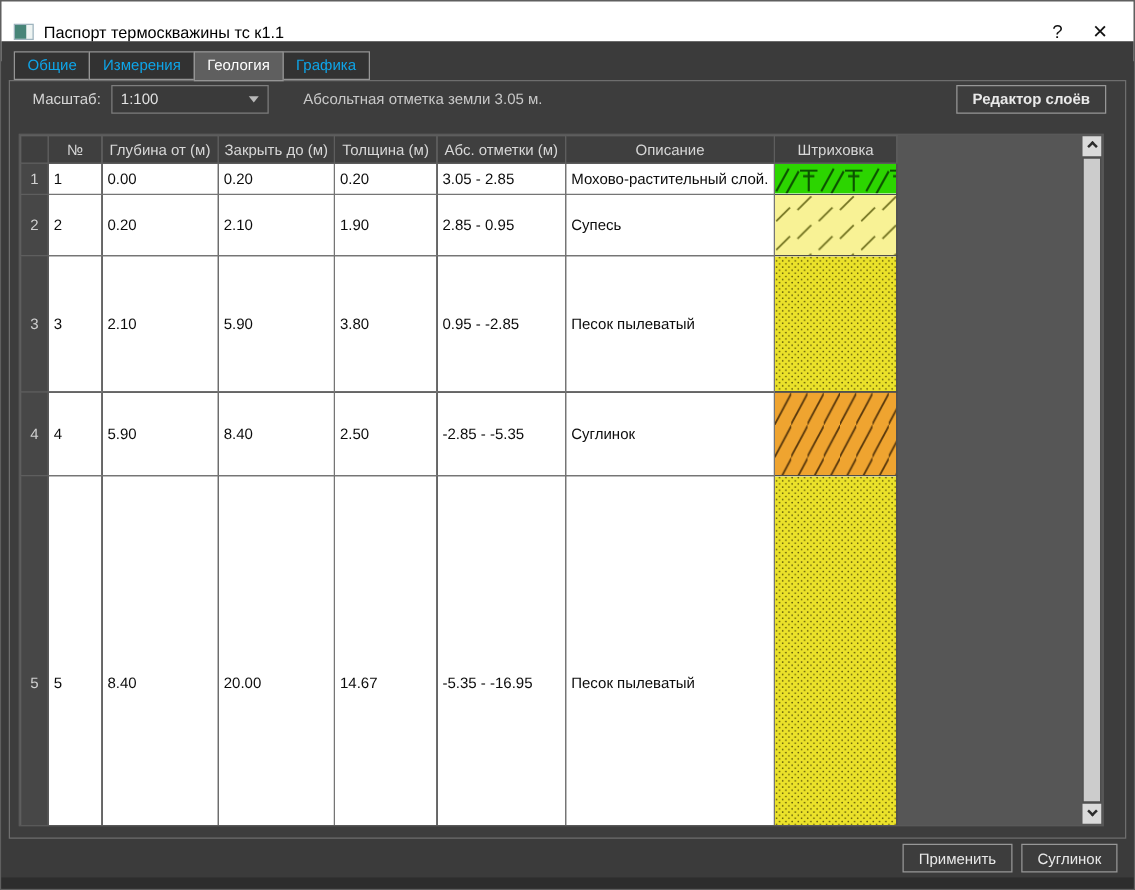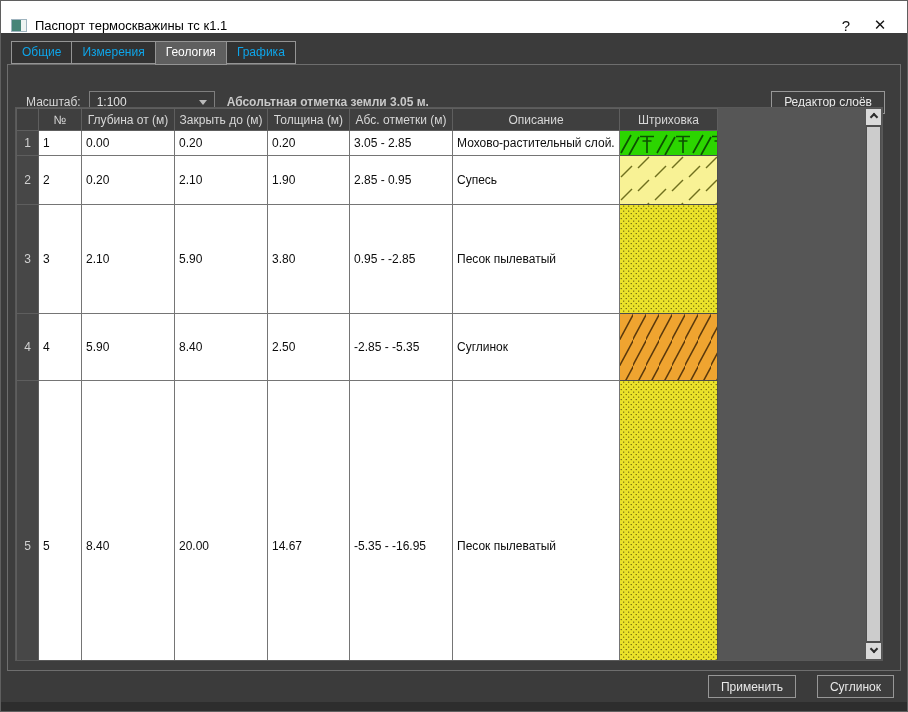--- a/index.html
+++ b/index.html
@@ -11,46 +11,46 @@
   .app-icon-inner{width:9px;height:100%;background:#478578;}
   .titlebar .title{font-size:13px;color:#000;flex:1;}
   .tb-btn{width:34px;text-align:center;font-size:15px;color:#111;cursor:default;}
   
   .body{position:absolute;top:32px;left:0;right:0;bottom:0;background:#3b3b3b;}
   .tabbar{position:absolute;top:8px;left:10px;display:flex;z-index:2;}
   .tab{height:23px;line-height:21px;padding:0 10px;background:#323232;color:#0ea5e9;border:1px solid #949494;font-size:12px;margin-right:-1px;}
   .tab.active{background:#5f5f5f;color:#ffffff;position:relative;z-index:3;height:24px;margin-bottom:-1px;}
   .pane{position:absolute;top:31px;left:6px;right:6px;bottom:40px;border:1px solid #6e6e6e;background:#3d3d3d;}
   
-  .controls{position:absolute;top:25px;left:12px;right:12px;height:24px;display:flex;align-items:center;}
+  .controls{position:absolute;top:2px;left:12px;right:12px;height:24px;display:flex;align-items:center;}
   .lbl{font-size:12px;color:#d6d6d6;margin-left:6px;}
   .combo{width:126px;height:23px;margin-left:8px;background:#3a3a3a;border:1px solid #7e7e7e;display:flex;align-items:center;padding:0 7px;color:#e2e2e2;font-size:12px;justify-content:space-between;}
   .combo-arrow{width:0;height:0;border-left:4px solid transparent;border-right:4px solid transparent;border-top:5px solid #b9b9b9;}
-  .note{margin-left:12px;font-size:12px;color:#c9c9c9;font-weight:bold;}
+  .note{margin-left:28px;font-size:12px;color:#c9c9c9;}
   .btn{background:#3d3d3d;border:1px solid #979797;color:#e9e9e9;font-size:12px;height:23px;padding:0 12px;}
-  .controls .btn{margin-left:auto;margin-right:3px;}
+  .controls .btn{margin-left:auto;margin-right:3px;font-weight:bold;}
   
   .table-area{position:absolute;left:7px;top:42px;width:868px;height:554px;background:#565656;border:1px solid #595959;overflow:hidden;}
   table{border-collapse:collapse;table-layout:fixed;width:701px;}
   thead th{background:#3f3f3f;color:#d7d7d7;font-weight:normal;font-size:12px;height:22px;border:1px solid #5e5e5e;text-align:center;overflow:hidden;white-space:nowrap;}
   tbody th.rowhdr{background:#474747;color:#d0d0d0;font-weight:normal;font-size:12px;border:1px solid #5e5e5e;text-align:center;vertical-align:middle;}
   tbody td{background:#ffffff;color:#0c0c0c;font-size:12px;border:1px solid #757575;padding:2px 4px;vertical-align:middle;overflow:hidden;white-space:nowrap;}
   tbody td.hatch-cell{padding:0;position:relative;border-color:#4c4c4c;}
   td.hatch-cell svg{position:absolute;left:0;top:0;width:100%;height:100%;display:block;}
   
   .vscroll{position:absolute;top:1px;right:1px;width:15px;bottom:1px;background:#4e4e4e;}
   .sb-btn{position:absolute;left:0;width:15px;height:16px;background:#dadada;}
   .sb-btn.up{top:0;}
   .sb-btn.down{bottom:0;}
   .chev{display:block;width:6px;height:6px;border-left:2px solid #2c2c2c;border-top:2px solid #2c2c2c;margin:5px auto 0;}
   .chev.up{transform:rotate(45deg);}
   .chev.down{transform:rotate(225deg);margin-top:3px;}
   .sb-thumb{position:absolute;left:1px;right:1px;top:18px;bottom:18px;background:#cccccc;}
   
-  .footer{position:absolute;left:0;right:0;bottom:9px;height:31px;display:flex;align-items:center;justify-content:flex-end;padding-right:13px;gap:21px;}
+  .footer{position:absolute;left:0;right:0;bottom:9px;height:31px;display:flex;align-items:center;justify-content:flex-end;padding-right:13px;gap:7px;}
   .bottom-strip{position:absolute;left:0;right:0;bottom:0;height:9px;background:#2d2d2d;}
 </style>
 </head>
 <body>
 
 <svg width="0" height="0" style="position:absolute" aria-hidden="true">
   <defs>
     <pattern id="pat-moss" width="36" height="26" patternUnits="userSpaceOnUse">
       <rect width="36" height="26" fill="#2cd500"></rect>
       <path d="M1,22 L11,4 M9,24 L19,6" stroke="#0b5200" stroke-width="1.7" fill="none"></path>

